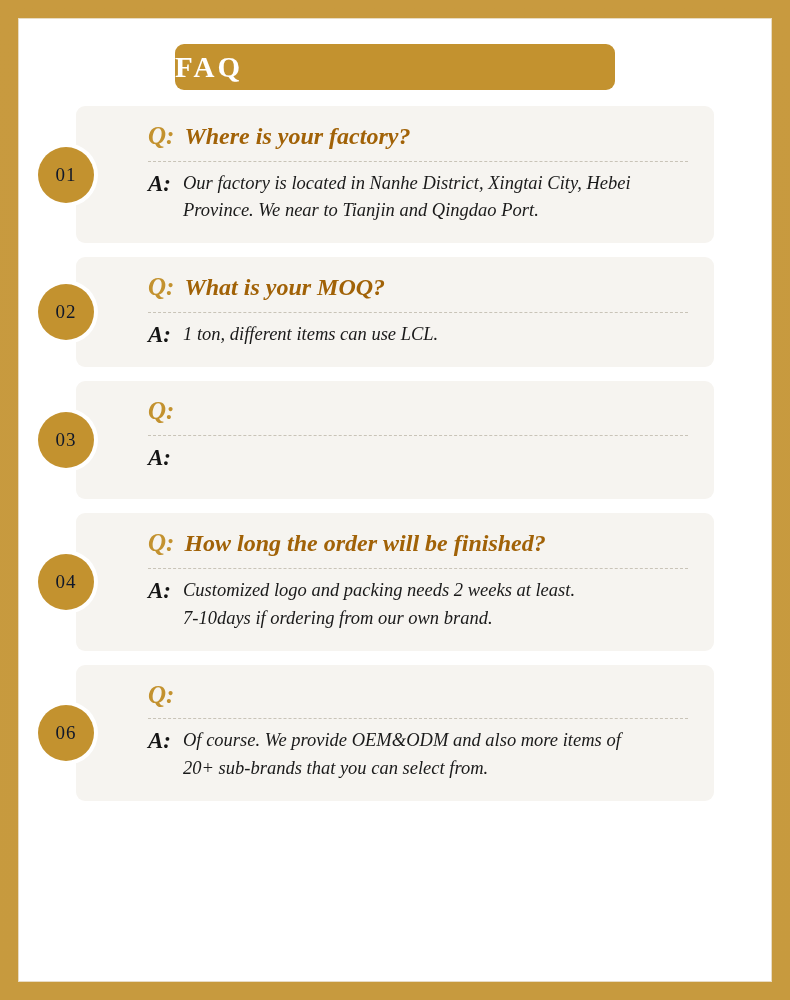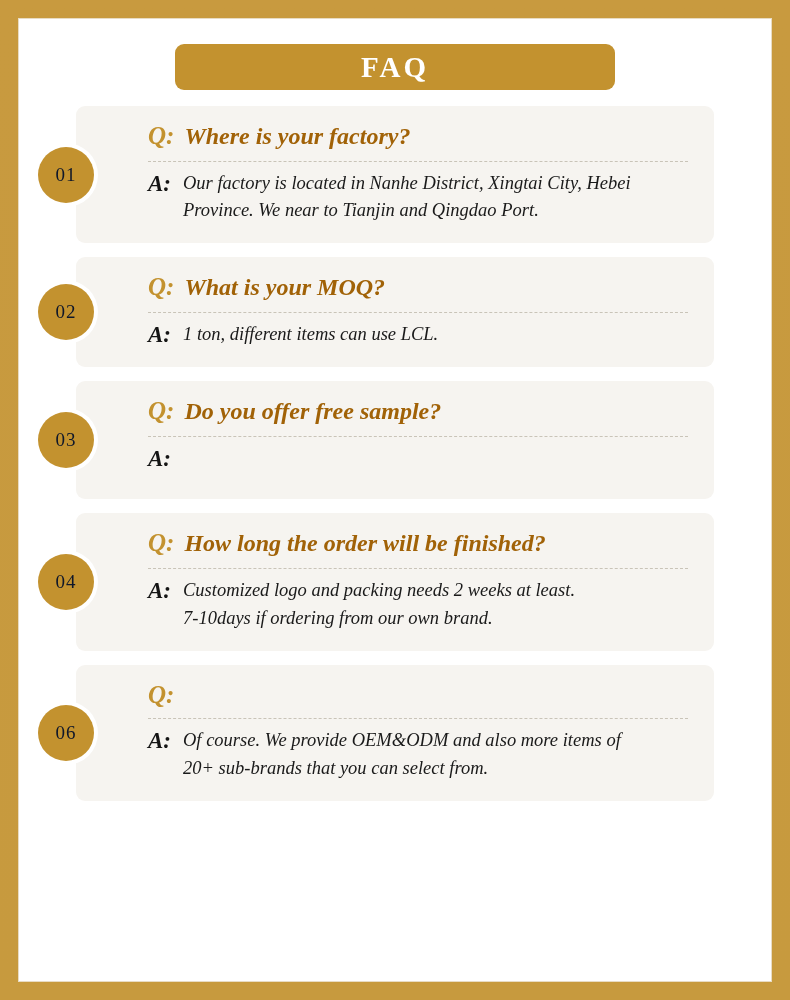--- a/index.html
+++ b/index.html
@@ -41,21 +41,21 @@
   }
   
   #title-banner {
     margin: 8px auto 16px auto;
     width: 440px;
     height: 46px;
     background: #c3922f;
     border-radius: 9px;
     display: flex;
     align-items: center;
-    justify-content: center;
+    justify-content: flex-start;
   }
   #title-text {
     color: #ffffff;
     font-family: "Liberation Serif", serif;
     font-weight: bold;
     font-size: 29px;
     letter-spacing: 3px;
   }
   
   .faq-list {
@@ -179,21 +179,20 @@
         <div class="a-row">
           <span class="a-mark">A:</span>
           <span class="a-text">1 ton, different items can use LCL.</span>
         </div>
       </div>
 
       <div class="faq-item">
         <div class="badge">03</div>
         <div class="q-row">
           <span class="q-mark">Q:</span>
-          <span class="q-text">Do you offer free sample?</span>
         </div>
         <div class="divider"></div>
         <div class="a-row">
           <span class="a-mark">A:</span>
         </div>
       </div>
 
       <div class="faq-item">
         <div class="badge">04</div>
         <div class="q-row">

